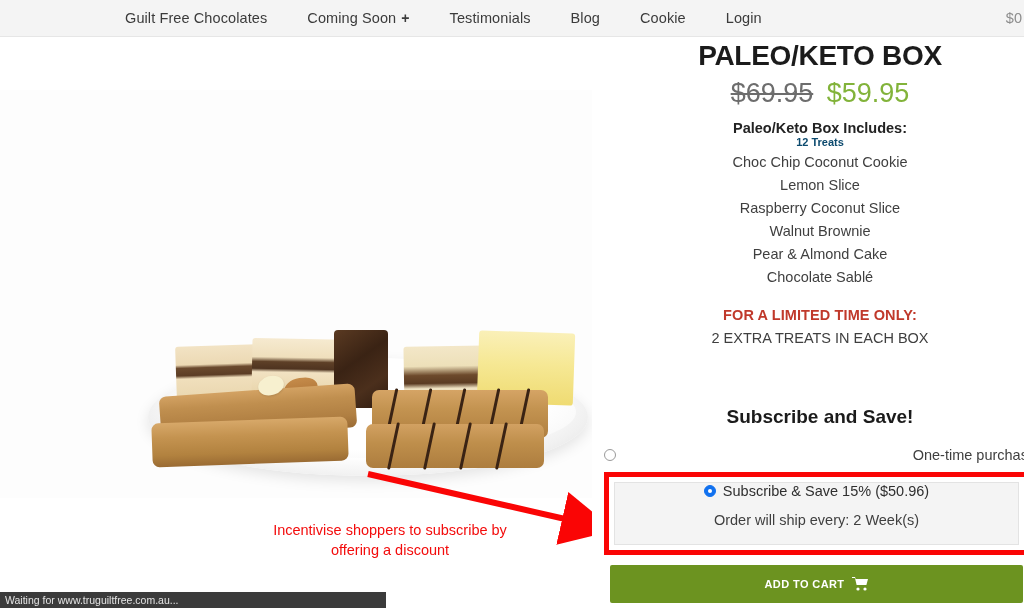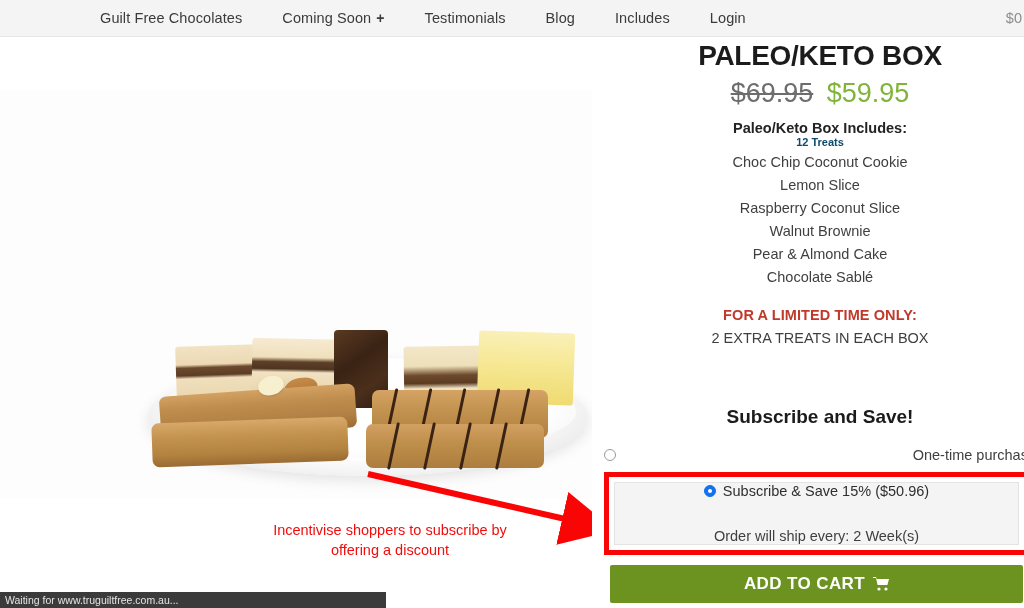--- a/index.html
+++ b/index.html
@@ -12,20 +12,21 @@
   #page { position: relative; width: 1024px; height: 608px; background: #fff; }
 
   
   #navbar {
     position: absolute; top: 0; left: 0;
     width: 1024px; height: 37px;
     background: #f4f4f4;
     border-bottom: 1px solid #e6e6e6;
     display: flex; align-items: center;
     white-space: nowrap;
+    padding-left: 25px;
   }
   .nav-item {
     font-size: 14.5px;
     color: #3b3b3b;
     padding: 0 20px;
     line-height: 36px;
     letter-spacing: .1px;
     cursor: pointer;
   }
   .nav-item.first { margin-left: 80px; }
@@ -145,33 +146,33 @@
   }
   #highlight-box {
     position: absolute; left: 0px; top: 435px;
     width: 425px; height: 83px;
     border: 5px solid #fa0505;
   }
   #subscribe-panel {
     position: absolute; left: 5px; top: 5px; right: 5px; bottom: 5px;
     background: #f4f4f4; border: 1px solid #e3e3e3;
     display: flex; flex-direction: column;
-    align-items: center; justify-content: space-between; gap: 13px;
+    align-items: center; justify-content: flex-start; gap: 13px;
   }
   #option-subscribe {
     font-size: 14.5px; color: #2f2f2f;
     display: flex; align-items: center; justify-content: center; gap: 7px;
   }
   #ship-frequency { font-size: 14.5px; color: #3f3f3f; }
 
   #add-to-cart {
     position: absolute; left: 6px; top: 528px;
     width: 413px; height: 38px;
     background: #6c9320; border: none; border-radius: 2px;
-    color: #fff; font-size: 17px; font-weight: 700; letter-spacing: .4px;
+    color: #fff; font-size: 11px; font-weight: 700; letter-spacing: .4px;
     font-family: "Liberation Sans", sans-serif;
     display: flex; align-items: center; justify-content: center; gap: 8px;
     cursor: pointer;
   }
   #cart-icon { display: inline-block; line-height: 0; }
 
   
   #status-bar {
     position: absolute; left: 0; bottom: 0;
     width: 386px; height: 16px;
@@ -193,21 +194,21 @@
     <div class="nav-item">
       <span>Coming Soon</span><span class="nav-plus">+</span>
     </div>
     <div class="nav-item">
       <span>Testimonials</span>
     </div>
     <div class="nav-item">
       <span>Blog</span>
     </div>
     <div class="nav-item">
-      <span>Includes</span>
+      <span>Cookie</span>
     </div>
     <div class="nav-item">
       <span>Login</span>
     </div>
     <div class="nav-cart">$0</div>
   </div>
 
   <div id="photo-pane">
     <div id="photo">
       <div class="plate"></div>

